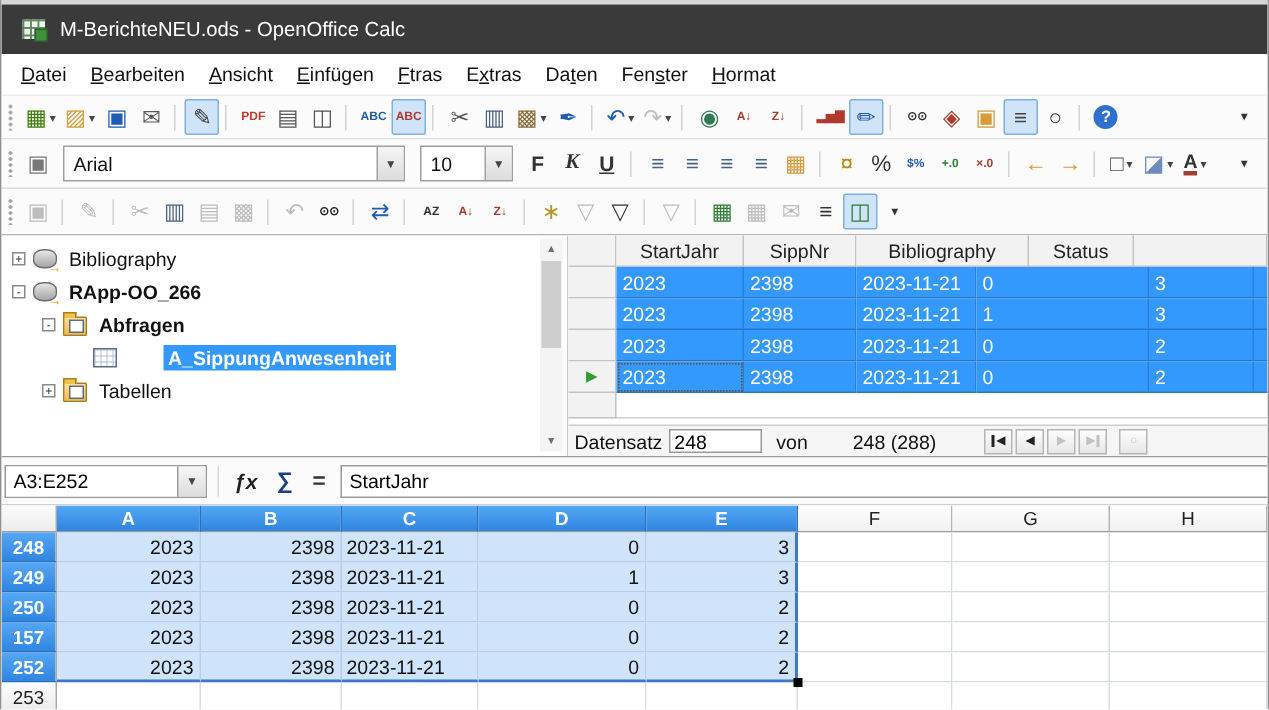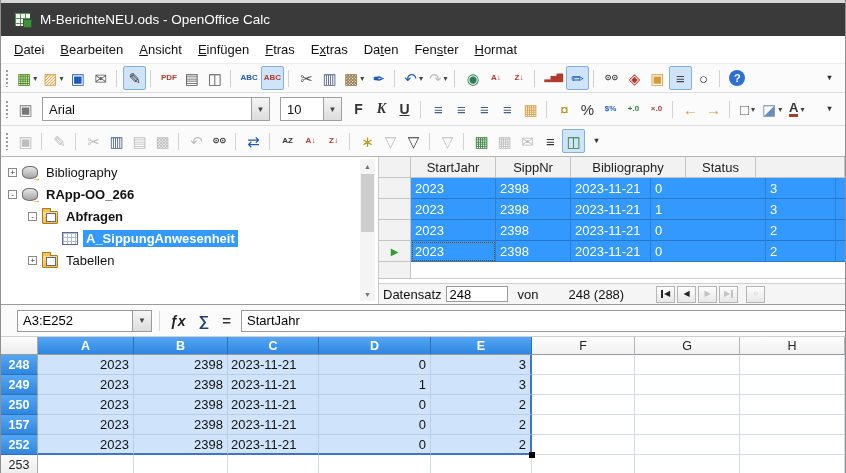--- a/index.html
+++ b/index.html
@@ -66,21 +66,21 @@
                                           border-radius: 1px; margin-top: 2px; }
   .tree-icon.folder::before, .tree-icon.folder2::before { content: ""; position: absolute; top: -4px; left: -1px;
       width: 7px; height: 3px; background: #f0c254; border: 1px solid #a97d1e; border-bottom: none; }
   .tree-icon.folder::after, .tree-icon.folder2::after { content: ""; position: absolute; right: 1px; bottom: 1px;
       width: 8px; height: 7px; background: #fff; border: 1px solid #5a6b8c; }
   .tree-icon.query { background: #fff; border: 1px solid #5a6b8c;
       background-image: linear-gradient(#aebdd6 1px, transparent 1px), linear-gradient(90deg, #aebdd6 1px, transparent 1px);
       background-size: 4px 4px; }
   .tree-label { padding: 1px 3px; white-space: nowrap; }
   .tree-label.bold { font-weight: bold; }
-  .tree-label.selected { background: #3399ff; color: #fff; }
+  .tree-label.selected { background: #3399ff; color: #fff; margin-left: 26px; }
   .tree-scrollbar { position: absolute; top: 2px; right: 3px; bottom: 3px; width: 15px; background: #f4f4f4;
                     display: flex; flex-direction: column; align-items: stretch; }
   .sb-btn { height: 14px; display: flex; align-items: center; justify-content: center; font-size: 7px; color: #707070; }
   .sb-thumb { height: 58px; background: #cdcdcd; margin: 1px 1px; }
   .sb-down { margin-top: auto; }
   
   .grid-panel { flex: 1; position: relative; display: flex; flex-direction: column; background: #fff; }
   .grid-header { display: flex; height: 21px; flex: none; }
   .gh-cell { border-right: 1px solid #c3c3c3; border-bottom: 1px solid #c3c3c3; background: #f2f2f2;
              display: flex; align-items: center; justify-content: center; color: #222; }
@@ -104,21 +104,21 @@
   .rn-total { margin-left: 26px; margin-right: 28px; }
   .rn-btn { width: 19px; height: 17px; background: linear-gradient(#fdfdfd, #e7e7e7); border: 1px solid #b5b5b5;
             display: flex; align-items: center; justify-content: center; font-size: 8px; color: #222; margin-right: 2px; }
   .rn-btn.dis { color: #c2c2c2; }
   .rn-btn.gap { margin-left: 6px; }
   .rn-btn .rn-glyph { line-height: 1; }
   .rn-btn.bar-left .rn-glyph { border-left: 2px solid currentColor; padding-left: 1px; }
   .rn-btn.bar-right .rn-glyph { border-right: 2px solid currentColor; padding-right: 1px; }
   
   .formula-bar { height: 32px; background: #fbfbfb; border-bottom: 1px solid #cfcfcf; display: flex;
-                 align-items: center; padding-left: 16px; gap: 7px; }
+                 align-items: center; padding-left: 2px; gap: 7px; }
   .name-box { width: 135px; height: 22px; border: 1px solid #9a9a9a; background: #fff; display: flex; flex: none; }
   .nb-val { flex: 1; border: none; outline: none; padding: 0 5px; font: inherit; width: 100%; }
   .nb-btn { width: 19px; background: linear-gradient(#f6f6f6, #dcdcdc); border-left: 1px solid #9a9a9a;
             display: flex; align-items: center; justify-content: center; font-size: 8px; color: #444; }
   .fb-sep { width: 1px; height: 20px; background: #d8d8d8; }
   .fx-btn { font-style: italic; font-weight: bold; font-size: 14px; color: #222; padding: 0 3px; background: none; border: none; }
   .sum-btn { font-size: 15px; font-weight: bold; color: #1f3d85; padding: 0 3px; background: none; border: none; }
   .eq-btn { font-size: 15px; font-weight: bold; color: #333; padding: 0 3px; background: none; border: none; }
   .input-line { flex: 1; height: 22px; border: 1px solid #9a9a9a; border-right: none; background: #fff;
                 padding-left: 5px; font: inherit; outline: none; }

